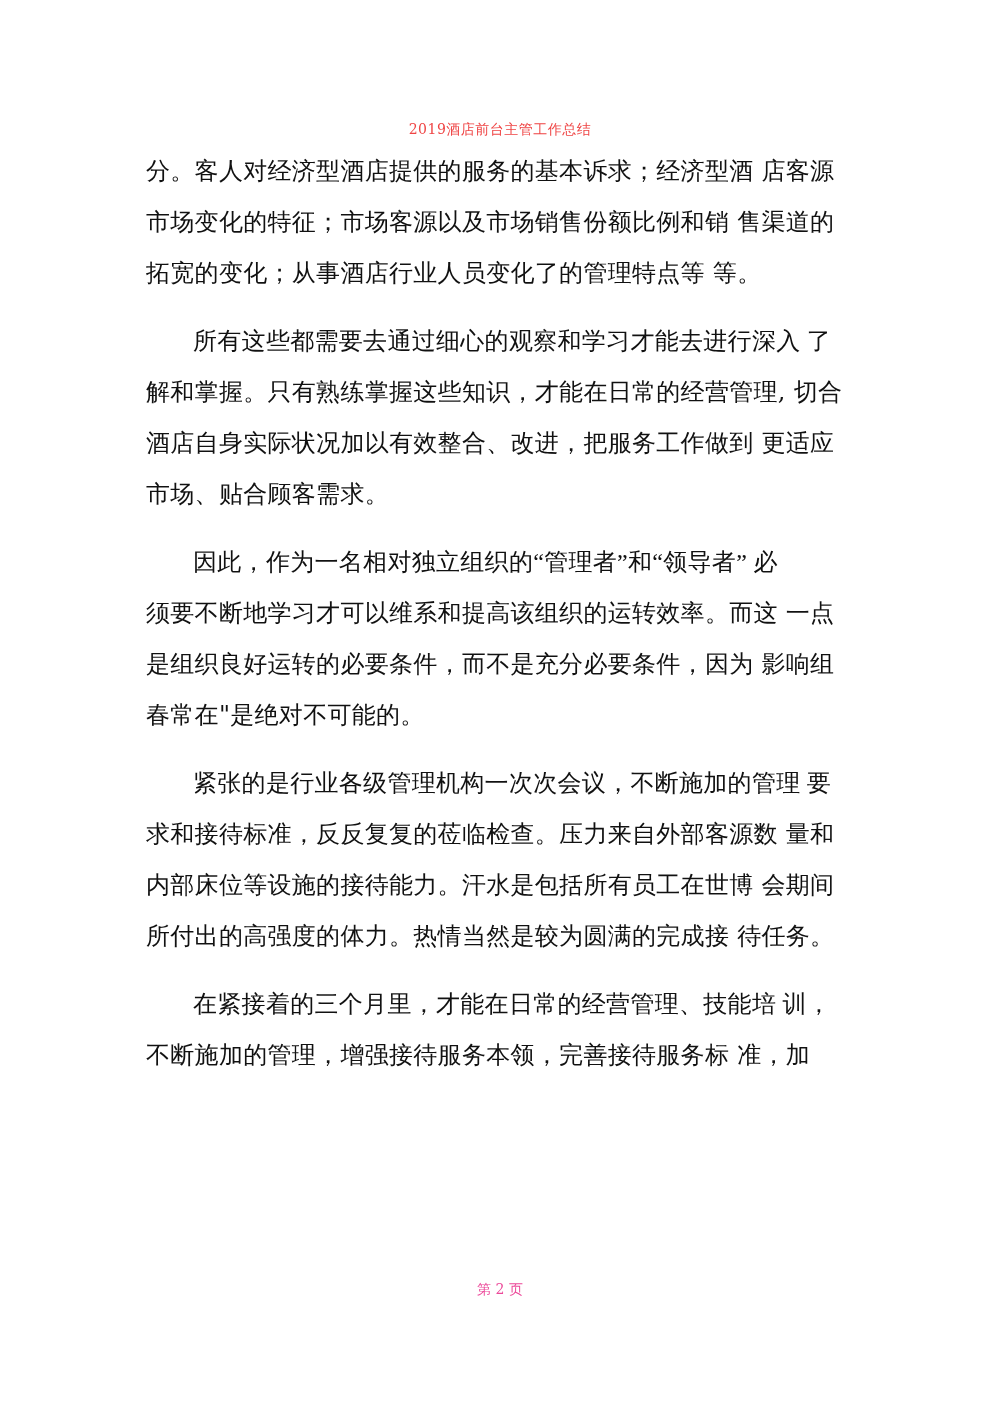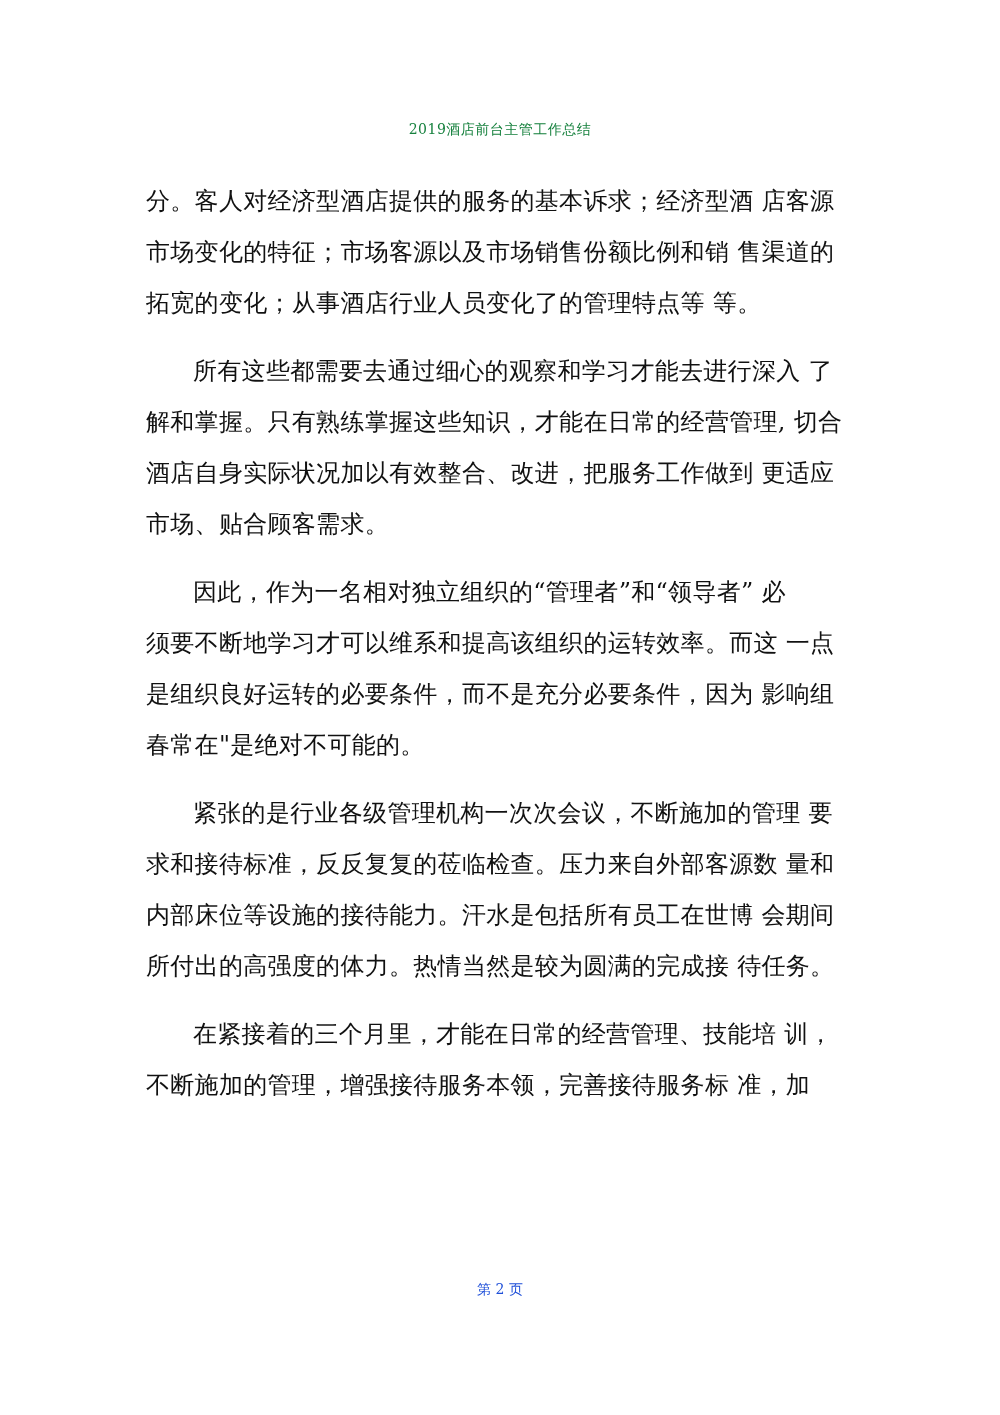--- a/index.html
+++ b/index.html
@@ -15,51 +15,52 @@
       font-family: "DejaVu Serif", "Liberation Serif", serif;
       color: #111111;
     }
     .header {
       position: absolute;
       top: 121px;
       left: 0;
       width: 1000px;
       text-align: center;
       font-size: 14px;
-      color: #15803d;
+      color: #ef4444;
       letter-spacing: 0.5px;
     }
     .content {
       position: absolute;
-      top: 176px;
+      top: 146px;
       left: 146px;
       width: 740px;
     }
     .paragraph {
       margin: 0 0 17px 0;
     }
     .line {
       display: block;
       font-size: 24px;
       line-height: 51px;
       height: 51px;
       white-space: nowrap;
       letter-spacing: 0.3px;
     }
     .line.indent {
       padding-left: 47px;
+      font-family: Liberation Serif, serif;
     }
     .footer {
       position: absolute;
       top: 1281px;
       left: 0;
       width: 1000px;
       text-align: center;
       font-size: 14px;
-      color: #1d4ed8;
+      color: #ec4899;
     }
   </style>
 </head>
 <body>
 
 <div class="header">2019酒店前台主管工作总结</div>
 
 <div class="content">
 
   <div class="paragraph">

